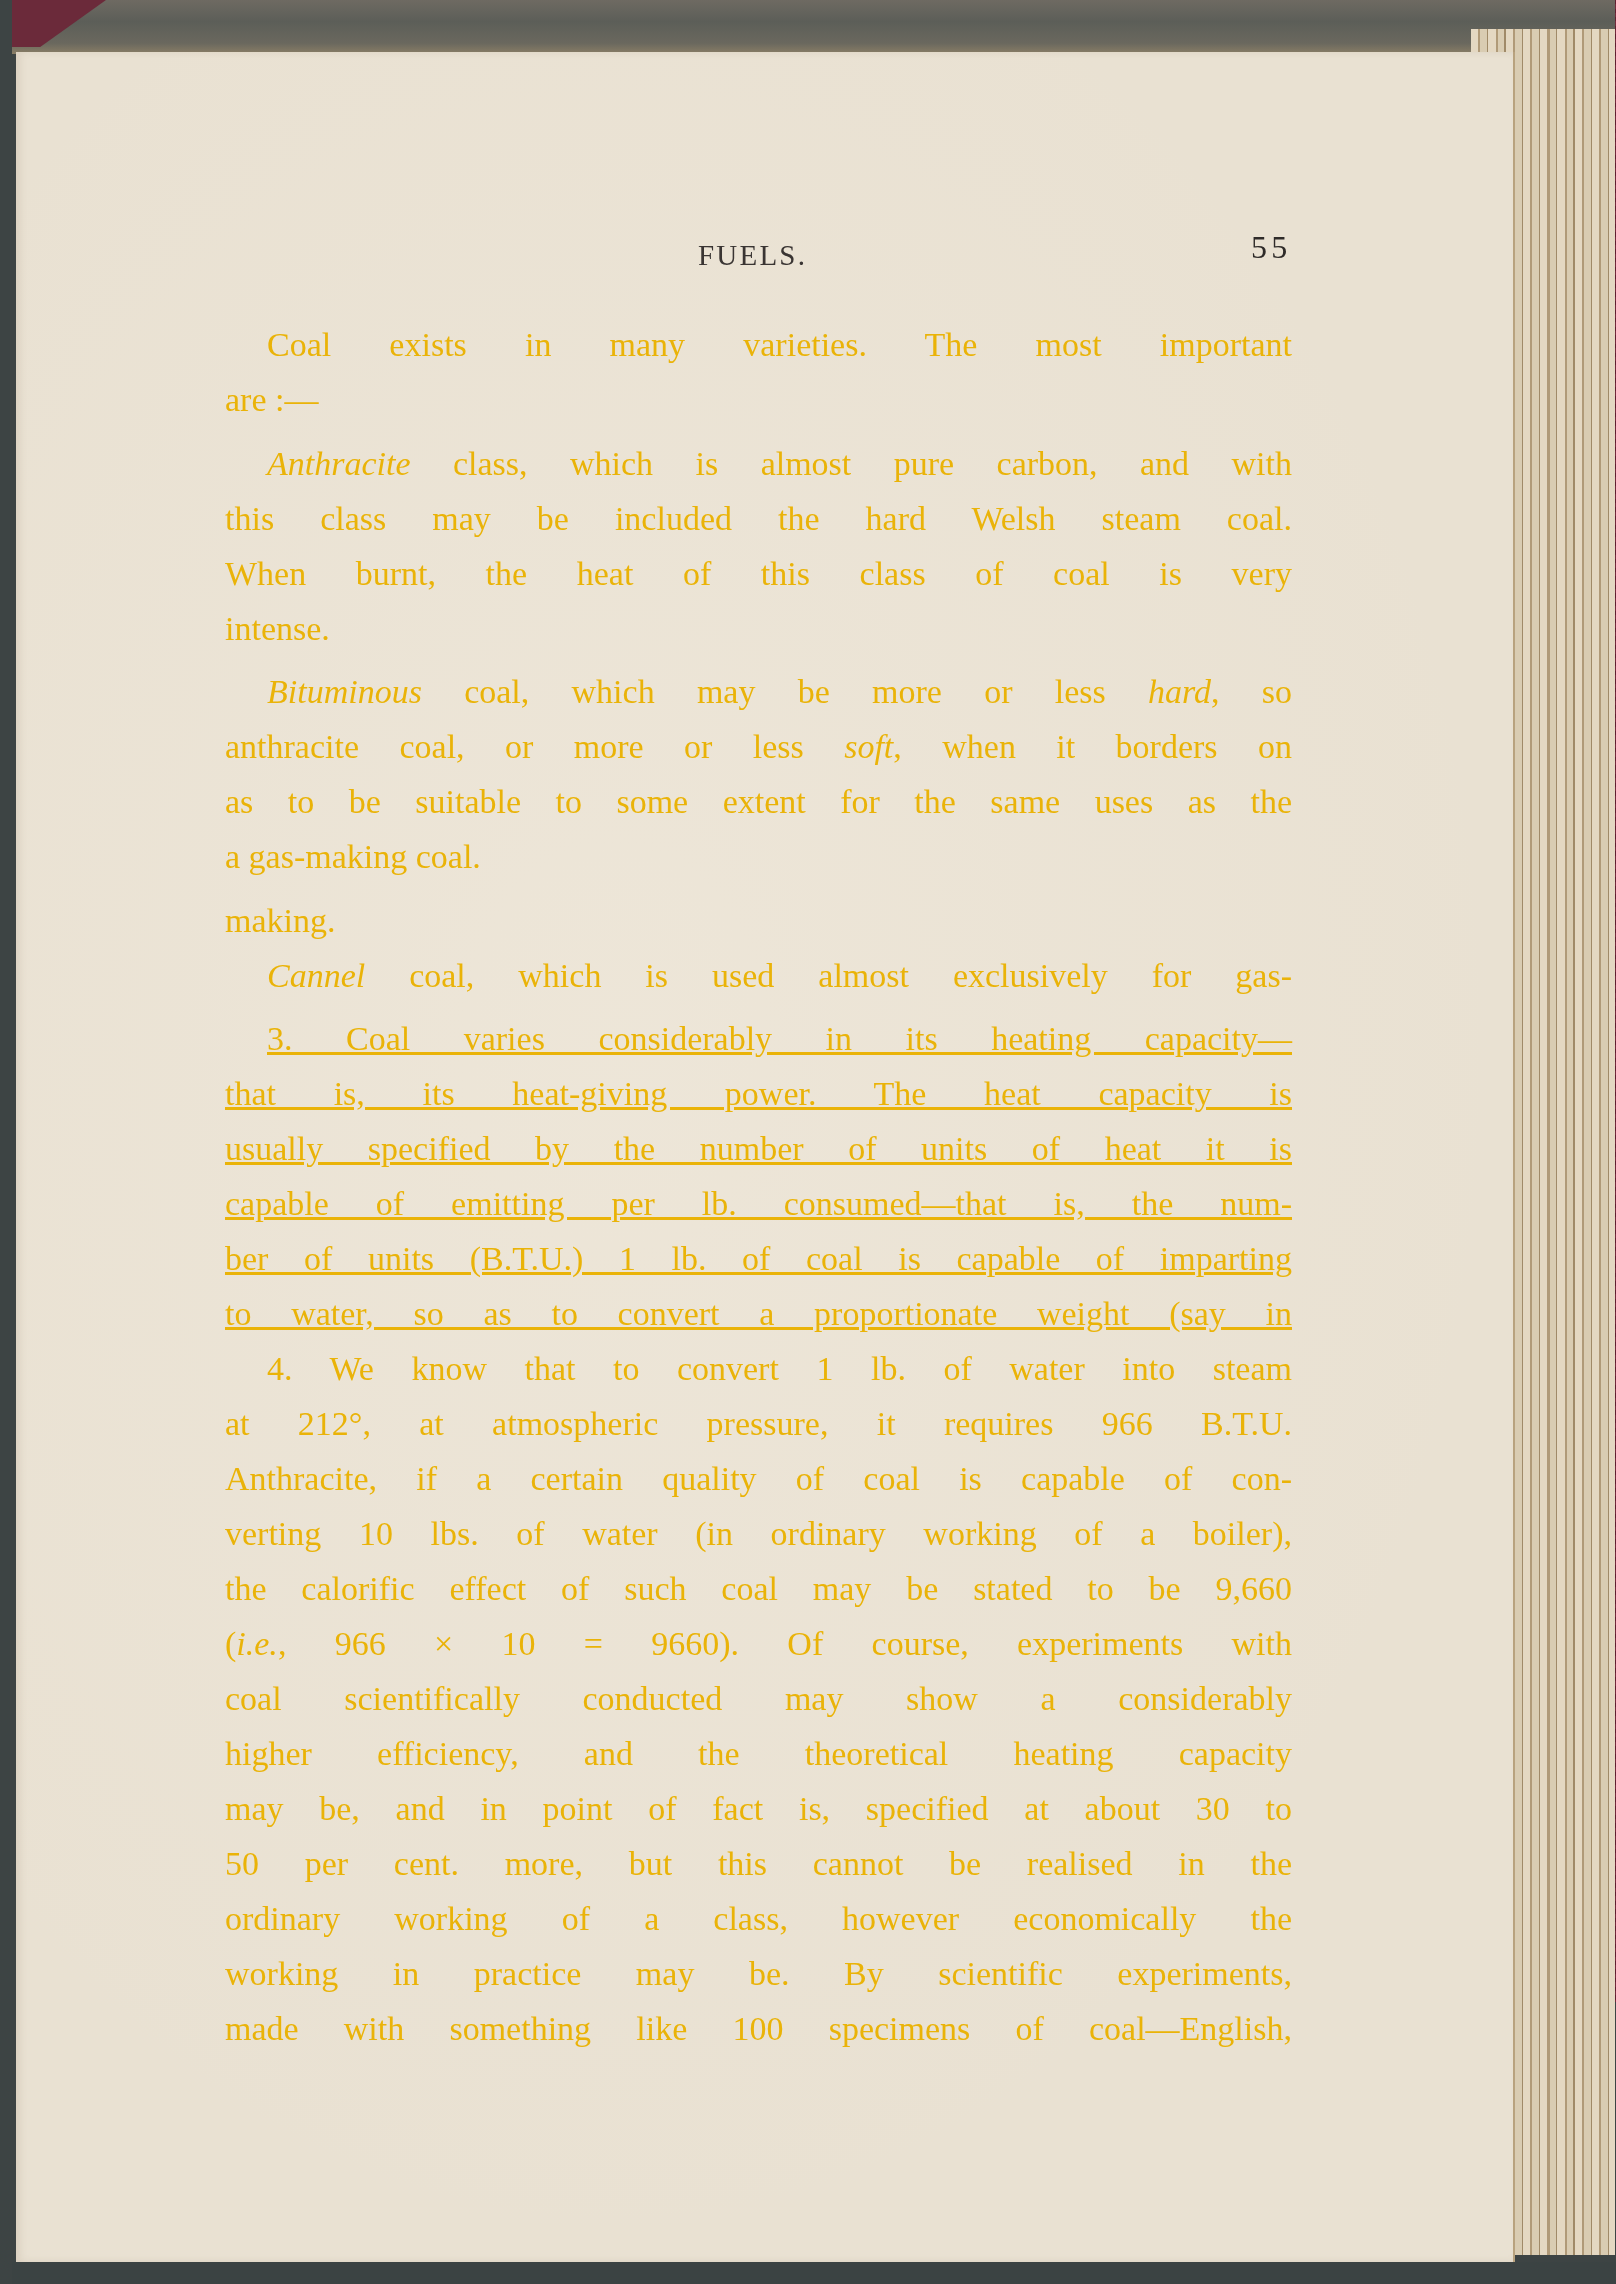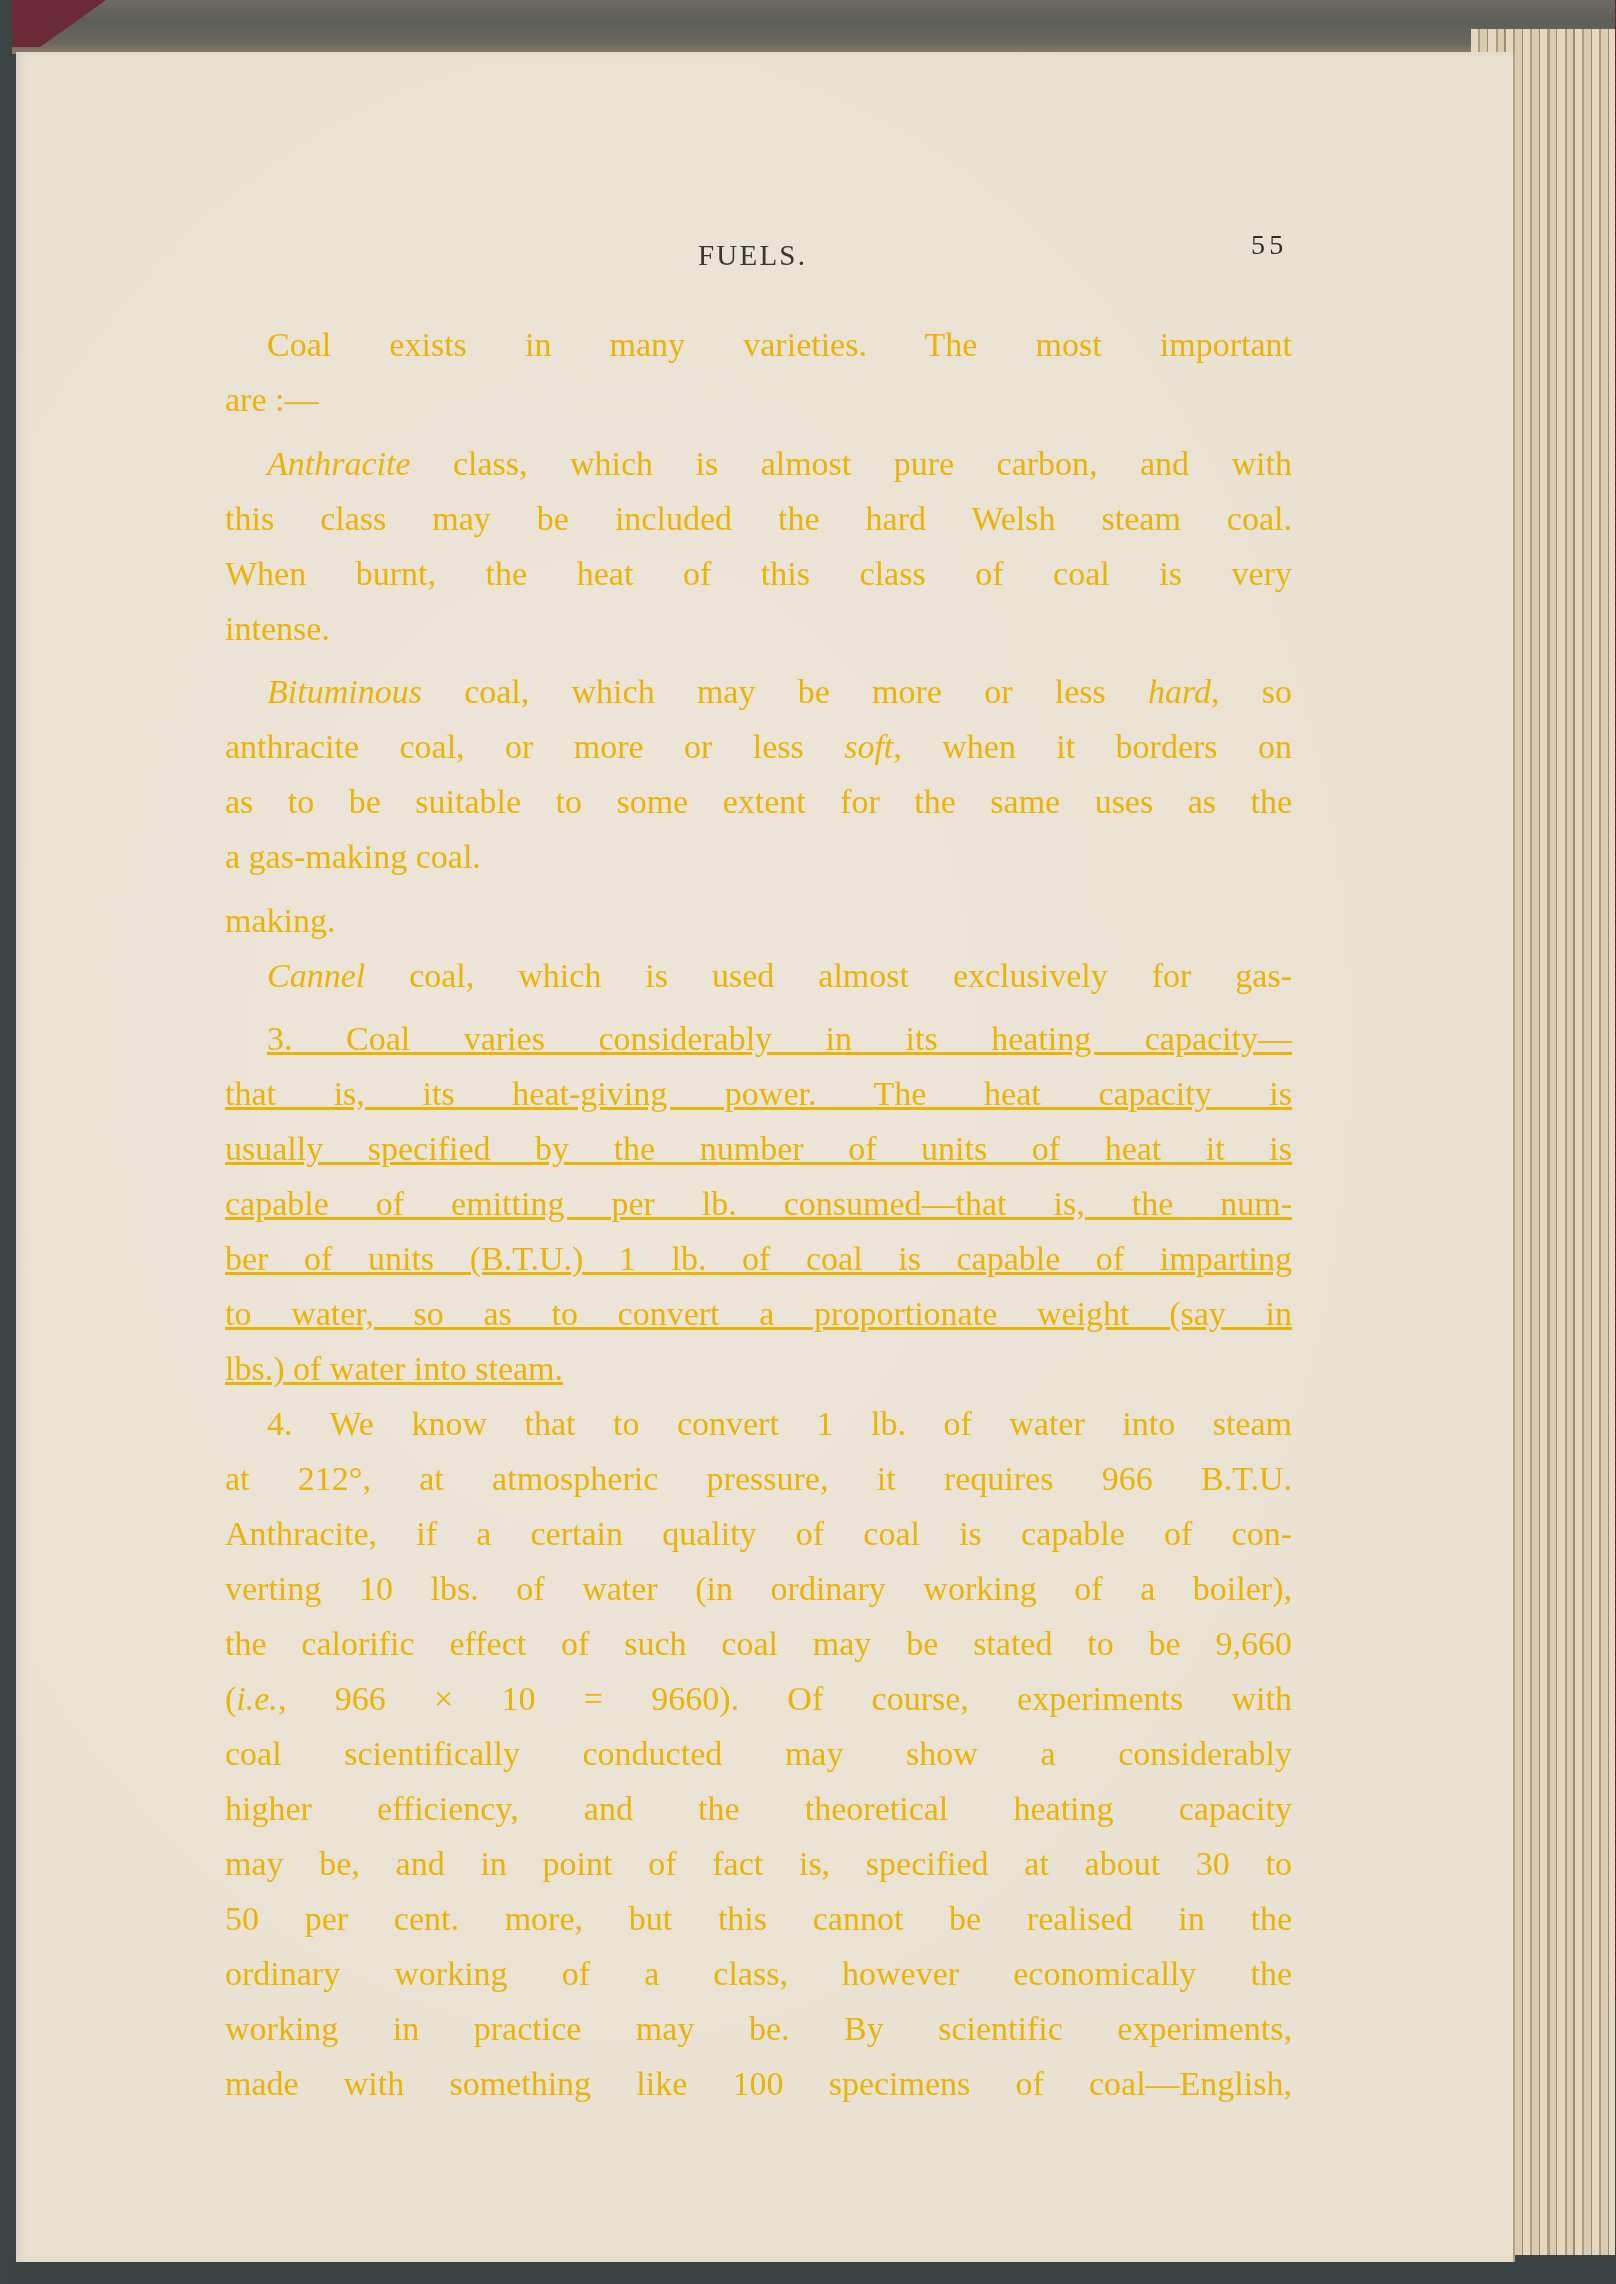--- a/index.html
+++ b/index.html
@@ -84,21 +84,21 @@
       left: 686px;
       top: 10px;
       font-size: 29px;
       letter-spacing: 2.2px;
       color: #3a3533;
     }
     .page-number {
       position: absolute;
       left: 1239px;
       top: 0;
-      font-size: 28px;
+      font-size: 32px;
       letter-spacing: 4.3px;
       color: #2f2b29;
       text-align: center;
     }
 
     
     .text-block {
       position: absolute;
       left: 213px;
       top: 317px;
@@ -156,21 +156,20 @@
         <span class="line end">making.</span>
         <span class="line first"><em>Cannel</em> coal, which is used almost exclusively for gas-</span>
       </div>
       <div class="para" style="margin-top: 8.6px; text-decoration: underline;">
         <span class="line first">3. Coal varies considerably in its heating capacity—</span>
         <span class="line">that is, its heat-giving power.  The heat capacity is</span>
         <span class="line">usually specified by the number of units of heat it is</span>
         <span class="line">capable of emitting per lb. consumed—that is, the num-</span>
         <span class="line">ber of units (B.T.U.) 1 lb. of coal is capable of imparting</span>
         <span class="line">to water, so as to convert a proportionate weight (say in</span>
-        <span class="line end">lbs.) of water into steam.</span>
       </div>
       <div class="para" style="margin-top: 0px;">
         <span class="line first">4. We know that to convert 1 lb. of water into steam</span>
         <span class="line">at 212°, at atmospheric pressure, it requires 966 B.T.U.</span>
         <span class="line">Anthracite, if a certain quality of coal is capable of con-</span>
         <span class="line">verting 10 lbs. of water (in ordinary working of a boiler),</span>
         <span class="line">the calorific effect of such coal may be stated to be 9,660</span>
         <span class="line">(<em>i.e.</em>,  966 × 10 = 9660).  Of course, experiments with</span>
         <span class="line">coal scientifically conducted may show a considerably</span>
         <span class="line">higher efficiency, and the theoretical heating capacity</span>

